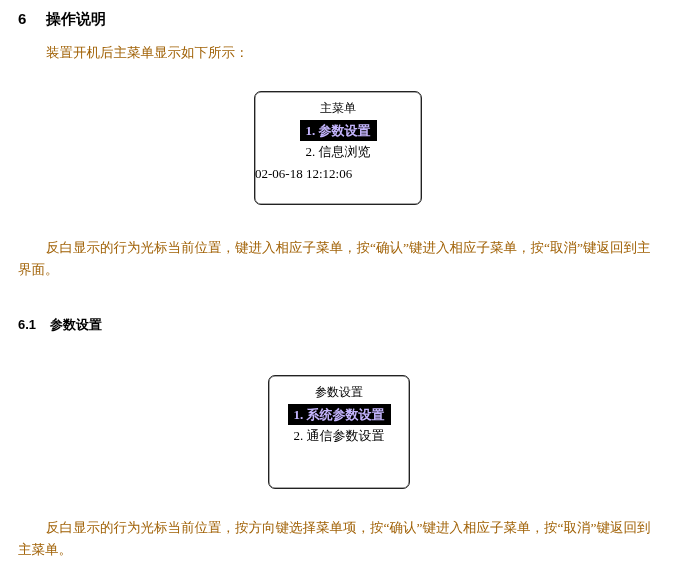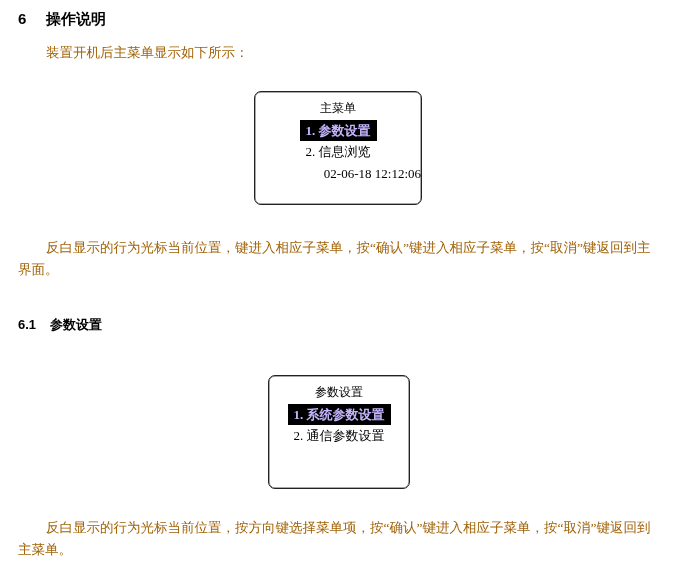--- a/index.html
+++ b/index.html
@@ -89,21 +89,21 @@
     padding: 1px 6px;
   }
   .lcd-row.selected .lcd-row-inner {
     background: #000000;
     color: #c4b5fd;
     font-weight: bold;
   }
   .lcd-time {
     font-size: 13px;
     line-height: 20px;
-    text-align: right;
+    text-align: left;
     width: 100%;
     margin-top: 2px;
     font-family: "Liberation Serif", serif;
   }
 </style>
 </head>
 <body>
 
 <div class="page">
 

